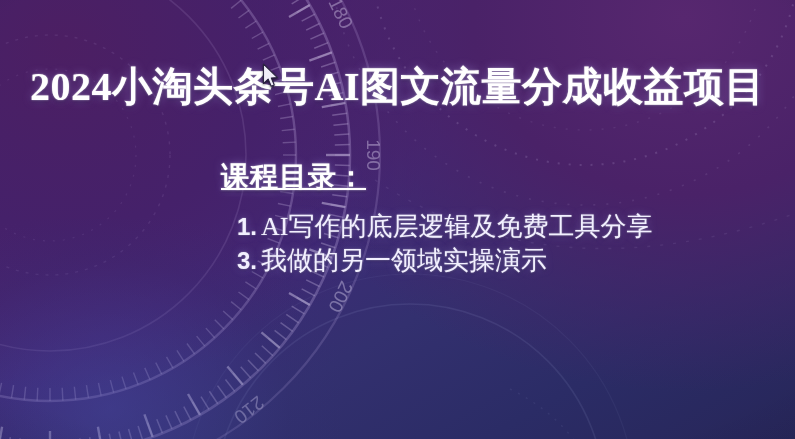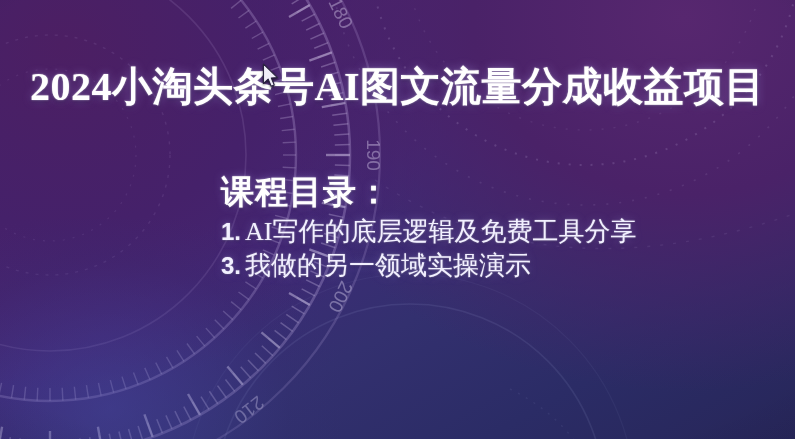--- a/index.html
+++ b/index.html
@@ -85,33 +85,34 @@
   }
 
   .catalog {
     position: absolute;
     left: 221px;
     top: 156px;
     width: 520px;
   }
   .catalog-heading {
     color: #ffffff;
-    font-size: 33px;
+    font-size: 28px;
     font-weight: 700;
     line-height: 1.25;
-    margin: 16px 0 2px 0;
+    margin: 3px 0 2px 0;
     letter-spacing: 1px;
     text-shadow:
       0 0 2px rgba(255,255,255,0.5),
       0 0 9px rgba(180,165,255,0.40),
       0 2px 3px rgba(25,10,50,0.5);
+    text-decoration: underline;
   }
   ol.catalog-list {
     list-style: none;
-    margin: 0;
+    margin: 16px;
     padding: 0;
   }
   ol.catalog-list li {
     color: #f2f0ff;
     font-size: 26px;
     line-height: 1.30;
     white-space: nowrap;
     text-shadow:
       0 0 2px rgba(255,255,255,0.45),
       0 0 8px rgba(170,160,255,0.35),

